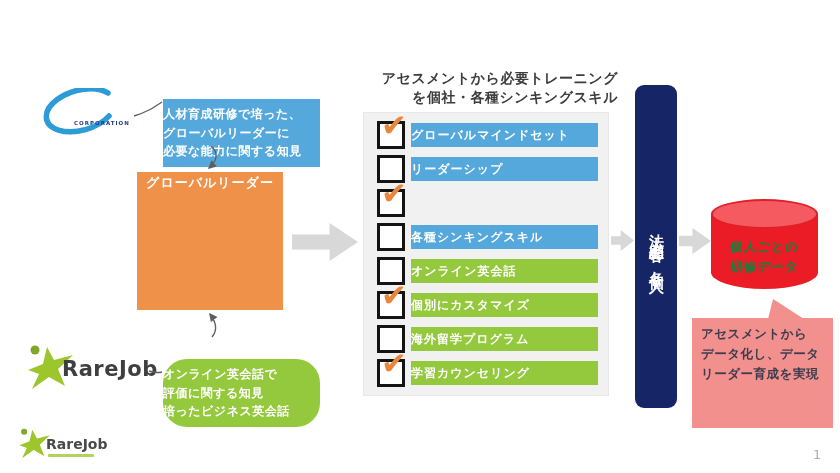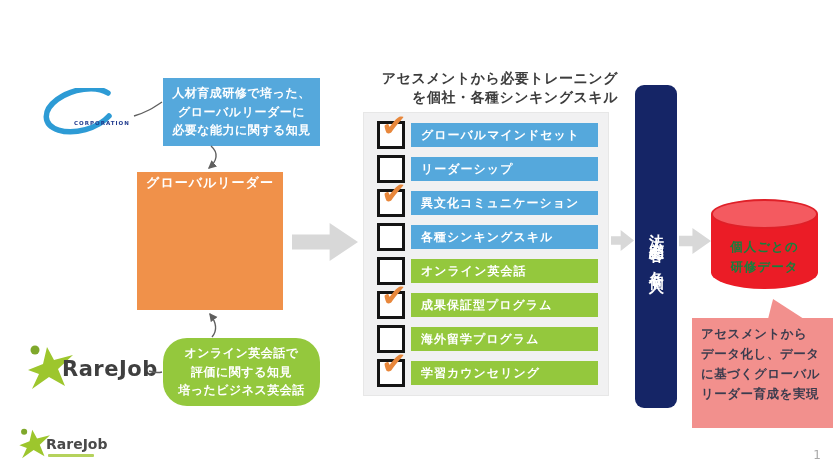--- a/index.html
+++ b/index.html
@@ -13,21 +13,21 @@
   .caplan-text{position:absolute;left:2px;top:12px;font-size:18px;font-weight:bold;color:#1f3a8e;letter-spacing:3px;}
   .caplan-sub{position:absolute;left:58px;top:32px;font-size:5.5px;font-weight:bold;color:#1f3a8e;letter-spacing:1px;}
   
   .rarejob-main{position:absolute;left:26px;top:343px;width:130px;height:50px;}
   .rj-text{position:absolute;left:36px;top:14px;font-size:21px;font-weight:600;color:#3f3f3f;letter-spacing:.5px;}
   .rarejob-footer{position:absolute;left:18px;top:427px;width:95px;height:40px;}
   .rj-text-sm{position:absolute;left:28px;top:9px;font-size:14px;font-weight:600;color:#4a4a4a;}
   .rj-tagline{position:absolute;left:30px;top:27px;width:46px;height:3px;background:#b5d25c;border-radius:1px;}
   
   .kbox{position:absolute;width:157px;height:68px;display:flex;flex-direction:column;justify-content:center;
-        color:#fff;font-weight:bold;font-size:12px;text-align:center;line-height:1.55;letter-spacing:.5px;}
+        color:#fff;font-weight:bold;font-size:12px;text-align:left;line-height:1.55;letter-spacing:.5px;margin-top:21px;}
   .kbox-blue{left:163px;top:78px;background:var(--blue,#55A8DC);}
   .kbox-green{left:163px;top:338px;background:var(--green,#94C83D);border-radius:24px;}
   .assessment{position:absolute;left:137px;top:172px;width:146px;height:138px;background:var(--orange,#F0914A);
         display:flex;flex-direction:row;justify-content:center;color:#fff;font-weight:bold;font-size:13px;
         text-align:center;line-height:1.7;letter-spacing:1px;}
   
   .connectors{position:absolute;left:0;top:0;pointer-events:none;}
   
   .big-arrow{position:absolute;background:var(--arrow,#D8D8D8);}
   .big-arrow-1{left:292px;top:223px;width:66px;height:38px;
@@ -39,21 +39,21 @@
   
   .cl-title{position:absolute;left:352px;top:69px;width:266px;text-align:right;
      font-size:14px;font-weight:bold;color:#3d3d3d;line-height:1.35;letter-spacing:.5px;}
   .panel{position:absolute;left:363px;top:112px;width:246px;height:284px;background:#F1F1F2;
      border:1px solid #e7e7e7;box-sizing:border-box;
      display:flex;flex-direction:column;justify-content:space-between;padding:10px 0 10px 13px;}
   .row{display:flex;align-items:center;height:24px;}
   .cb{position:relative;width:22px;height:22px;background:#fff;border:3px solid #141414;margin-right:6px;flex:none;}
   .check{position:absolute;left:1px;top:-14px;font-size:31px;line-height:1;font-weight:bold;color:var(--check_orange,#E8873B);}
   .bar{width:187px;height:24px;line-height:24px;color:#fff;font-weight:bold;font-size:12px;
-       padding-left:10px;box-sizing:border-box;letter-spacing:1px;white-space:nowrap;overflow:hidden;}
+       box-sizing:border-box;letter-spacing:1px;white-space:nowrap;overflow:hidden;}
   .bar.blue{background:var(--blue,#55A8DC);}
   .bar.green{background:var(--green,#94C83D);}
   
   .navy-bar{position:absolute;left:635px;top:85px;width:42px;height:323px;background:var(--navy,#152566);
      border-radius:9px;display:flex;align-items:center;justify-content:center;}
   .navy-bar span{writing-mode:vertical-rl;text-orientation:upright;color:#fff;font-weight:bold;
      font-size:15px;letter-spacing:4px;}
   
   .cyl{position:absolute;left:711px;top:199px;width:107px;height:90px;}
   .cyl-body{position:absolute;left:0;top:15px;width:107px;height:75px;background:var(--red_body,#EB1C26);
@@ -141,42 +141,41 @@
       <span class="cb">
         
       </span>
       <span class="bar blue">リーダーシップ</span>
     </div>
 
     <div class="row">
       <span class="cb">
         <span class="check">✔</span>
       </span>
-      <span class="bar blue">異文化コミュニケーション</span>
     </div>
 
     <div class="row">
       <span class="cb">
         
       </span>
       <span class="bar blue">各種シンキングスキル</span>
     </div>
 
     <div class="row">
       <span class="cb">
         
       </span>
       <span class="bar green">オンライン英会話</span>
     </div>
 
     <div class="row">
       <span class="cb">
         <span class="check">✔</span>
       </span>
-      <span class="bar green">成果保証型プログラム</span>
+      <span class="bar green">個別にカスタマイズ</span>
     </div>
 
     <div class="row">
       <span class="cb">
         
       </span>
       <span class="bar green">海外留学プログラム</span>
     </div>
 
     <div class="row">
@@ -198,21 +197,20 @@
       <div>個人ごとの</div>
       <div>研修データ</div>
     </div>
   </div>
 
   <div class="bubble">
     <div class="bubble-tail"></div>
     <div class="bubble-text">
       <div>アセスメントから</div>
       <div>データ化し、データ</div>
-      <div>に基づくグローバル</div>
       <div>リーダー育成を実現</div>
     </div>
   </div>
 
   <div class="rarejob-footer">
     <svg width="34" height="34" viewBox="0 0 50 50">
       <circle cx="9" cy="7" r="4.5" fill="#7fa82b"></circle>
       <path d="M2,27 L17,21 L21,4 L28,17 L47,12 L32,26 L39,43 L23,34 L6,46 L13,31 Z" fill="#9DC62D"></path>
     </svg>
     <span class="rj-text-sm">RareJob</span>

